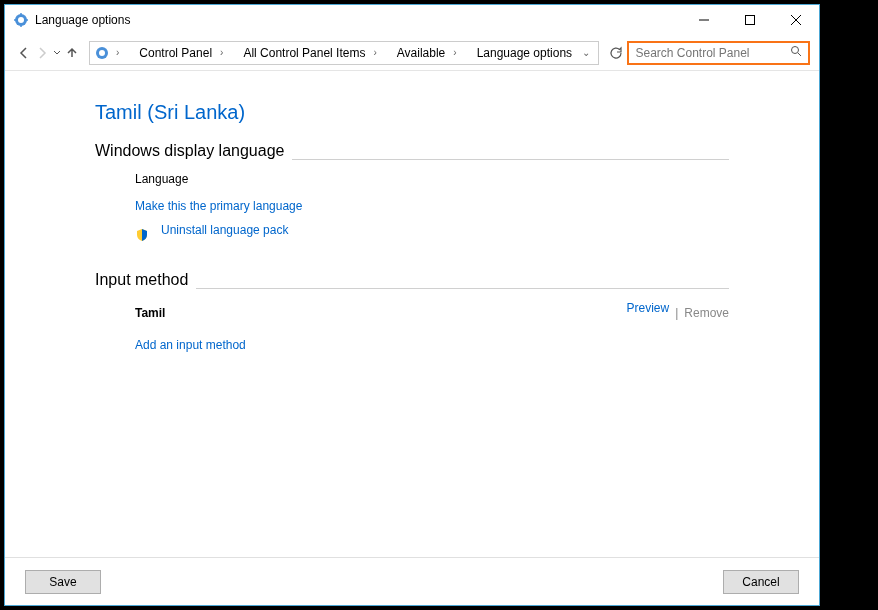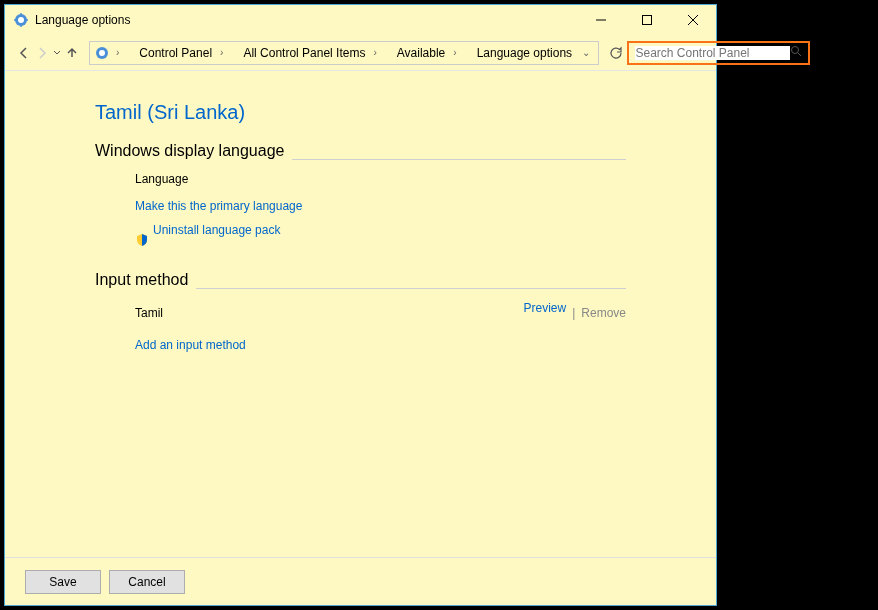--- a/index.html
+++ b/index.html
@@ -1,17 +1,17 @@
 <!DOCTYPE html>
 <html><head>
   <meta charset="utf-8">
   <style>
     * { margin: 0; padding: 0; box-sizing: border-box; font-family: 'Segoe UI', Tahoma, sans-serif; }
     body { background: #000; width: 878px; height: 610px; overflow: hidden; }
-    .window { background: #fef9c3; width: 713px; height: 602px; margin: 4px; border: 1px solid #4ca7d4; display: flex; flex-direction: column; }
+    .window { background: #ffffff; width: 816px; height: 602px; margin: 4px; border: 1px solid #4ca7d4; display: flex; flex-direction: column; }
     
     .titlebar { height: 30px; display: flex; align-items: center; padding: 0 0 0 8px; font-size: 12px; color: #000; }
     .titlebar-icon { width: 16px; height: 16px; margin-right: 6px; display: inline-flex; align-items: center; justify-content: center; }
     .titlebar-text { flex: 1; }
     .win-controls { display: flex; height: 100%; }
     .win-btn { width: 46px; height: 100%; display: flex; align-items: center; justify-content: center; cursor: pointer; }
     
     .navbar { height: 36px; display: flex; align-items: center; padding: 0 12px; gap: 4px; border-bottom: 1px solid #e5e5e5; }
     .nav-btn { width: 24px; height: 24px; display: flex; align-items: center; justify-content: center; cursor: pointer; color: #555; }
     .nav-btn.disabled { color: #bbb; cursor: default; }
@@ -28,30 +28,30 @@
     .content { flex: 1; padding: 30px 90px 10px 90px; overflow: auto; }
     .page-title { color: #0066cc; font-size: 20px; font-weight: 400; margin-bottom: 18px; }
     
     .section-header { display: flex; align-items: flex-end; font-size: 16px; color: #000; margin-bottom: 12px; }
     .section-header-text { white-space: nowrap; margin-right: 8px; }
     .section-line { flex: 1; height: 1px; background: #d0d0d0; }
     
     .section-body { padding-left: 40px; margin-bottom: 24px; }
     .status-text { font-size: 12px; color: #000; margin-bottom: 10px; }
     .link { color: #0066cc; font-size: 12px; cursor: pointer; display: inline-block; margin-bottom: 10px; }
-    .link-with-icon { display: flex; align-items: flex-end; gap: 4px; }
+    .link-with-icon { display: flex; align-items: center; gap: 12px; }
     .shield-icon { width: 14px; height: 14px; display: inline-flex; }
     
     .input-row { display: flex; align-items: center; font-size: 12px; margin-bottom: 10px; }
-    .input-name { flex: 1; }
+    .input-name { flex: 1; font-weight: bold; }
     .input-actions { display: flex; align-items: center; gap: 6px; }
     .link-disabled { color: #888; cursor: default; }
     .divider { color: #888; }
     
-    .footer { height: 48px; border-top: 1px solid #e0e0e0; display: flex; align-items: center; justify-content: flex-start; padding: 0 20px; gap: 8px; }
+    .footer { height: 48px; border-top: 1px solid #e0e0e0; display: flex; align-items: center; justify-content: space-between; padding: 0 20px; gap: 8px; }
     .btn { min-width: 76px; height: 24px; background: #e1e1e1; border: 1px solid #adadad; font-size: 12px; cursor: pointer; }
   </style>
 </head>
 <body>
 
 <div class="window">
 
   <div class="titlebar">
     <span class="titlebar-icon">
       <svg viewBox="0 0 16 16" width="16" height="16">

